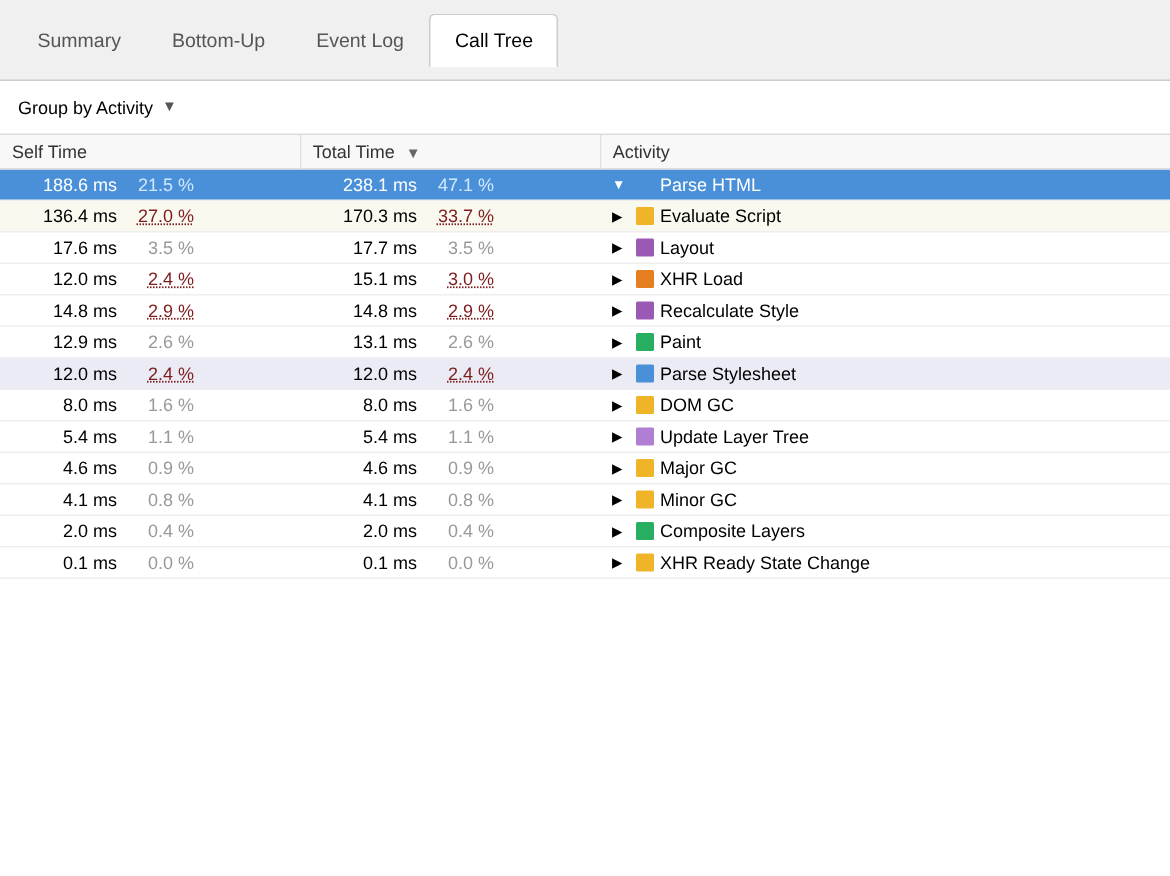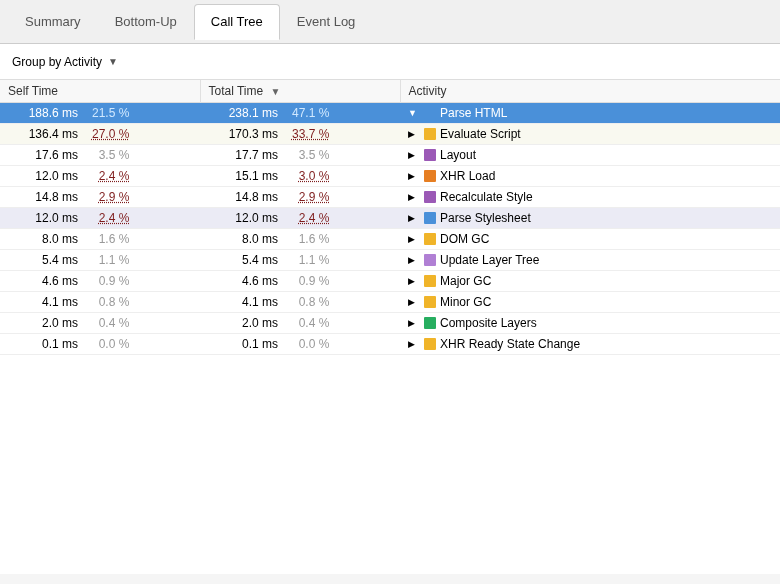--- a/index.html
+++ b/index.html
@@ -12,21 +12,21 @@
       overflow: hidden;
     }
 
     
     .tab-bar {
       display: flex;
       align-items: center;
       background: #f0f0f0;
       border-bottom: 1px solid #ccc;
       padding: 0 8px;
-      height: 44px;
+      height: 54px;
     }
     .tab {
       padding: 8px 16px;
       cursor: pointer;
       color: #555;
       font-size: 13px;
       border: 1px solid transparent;
       border-radius: 4px 4px 0 0;
       background: transparent;
       height: 36px;
@@ -150,22 +150,22 @@
     .icon-blue { background: #4a90d9; }
     .icon-green { background: #27ae60; }
     .icon-light-purple { background: #b07fd4; }
   </style>
 </head>
 <body>
 
 <div class="tab-bar">
   <div class="tab">Summary</div>
   <div class="tab">Bottom-Up</div>
+  <div class="tab">Event Log</div>
   <div class="tab active">Call Tree</div>
-  <div class="tab">Event Log</div>
 </div>
 
 <div class="group-by-bar">
   <span class="group-by-label">Group by Activity</span>
   <span class="dropdown-arrow">▼</span>
 </div>
 
 <div class="table-container">
   <table>
     <thead>
@@ -261,20 +261,37 @@
       <span class="pct-val yellow">2.9 %</span>
     </td>
     <td>
       <div class="activity-cell">
         <span class="expand-arrow">▶</span>
         <span class="activity-icon icon-purple"></span>
         <span class="activity-name">Recalculate Style</span>
       </div>
     </td>
   </tr>
+        <tr>
+    <td>
+      <span class="num-val">12.9 ms</span>
+      <span class="pct-val">2.6 %</span>
+    </td>
+    <td>
+      <span class="num-val">13.1 ms</span>
+      <span class="pct-val">2.6 %</span>
+    </td>
+    <td>
+      <div class="activity-cell">
+        <span class="expand-arrow">▶</span>
+        <span class="activity-icon icon-green"></span>
+        <span class="activity-name">Paint</span>
+      </div>
+    </td>
+  </tr>
         <tr class="row-highlight">
     <td>
       <span class="num-val">12.0 ms</span>
       <span class="pct-val yellow">2.4 %</span>
     </td>
     <td>
       <span class="num-val">12.0 ms</span>
       <span class="pct-val yellow">2.4 %</span>
     </td>
     <td>

